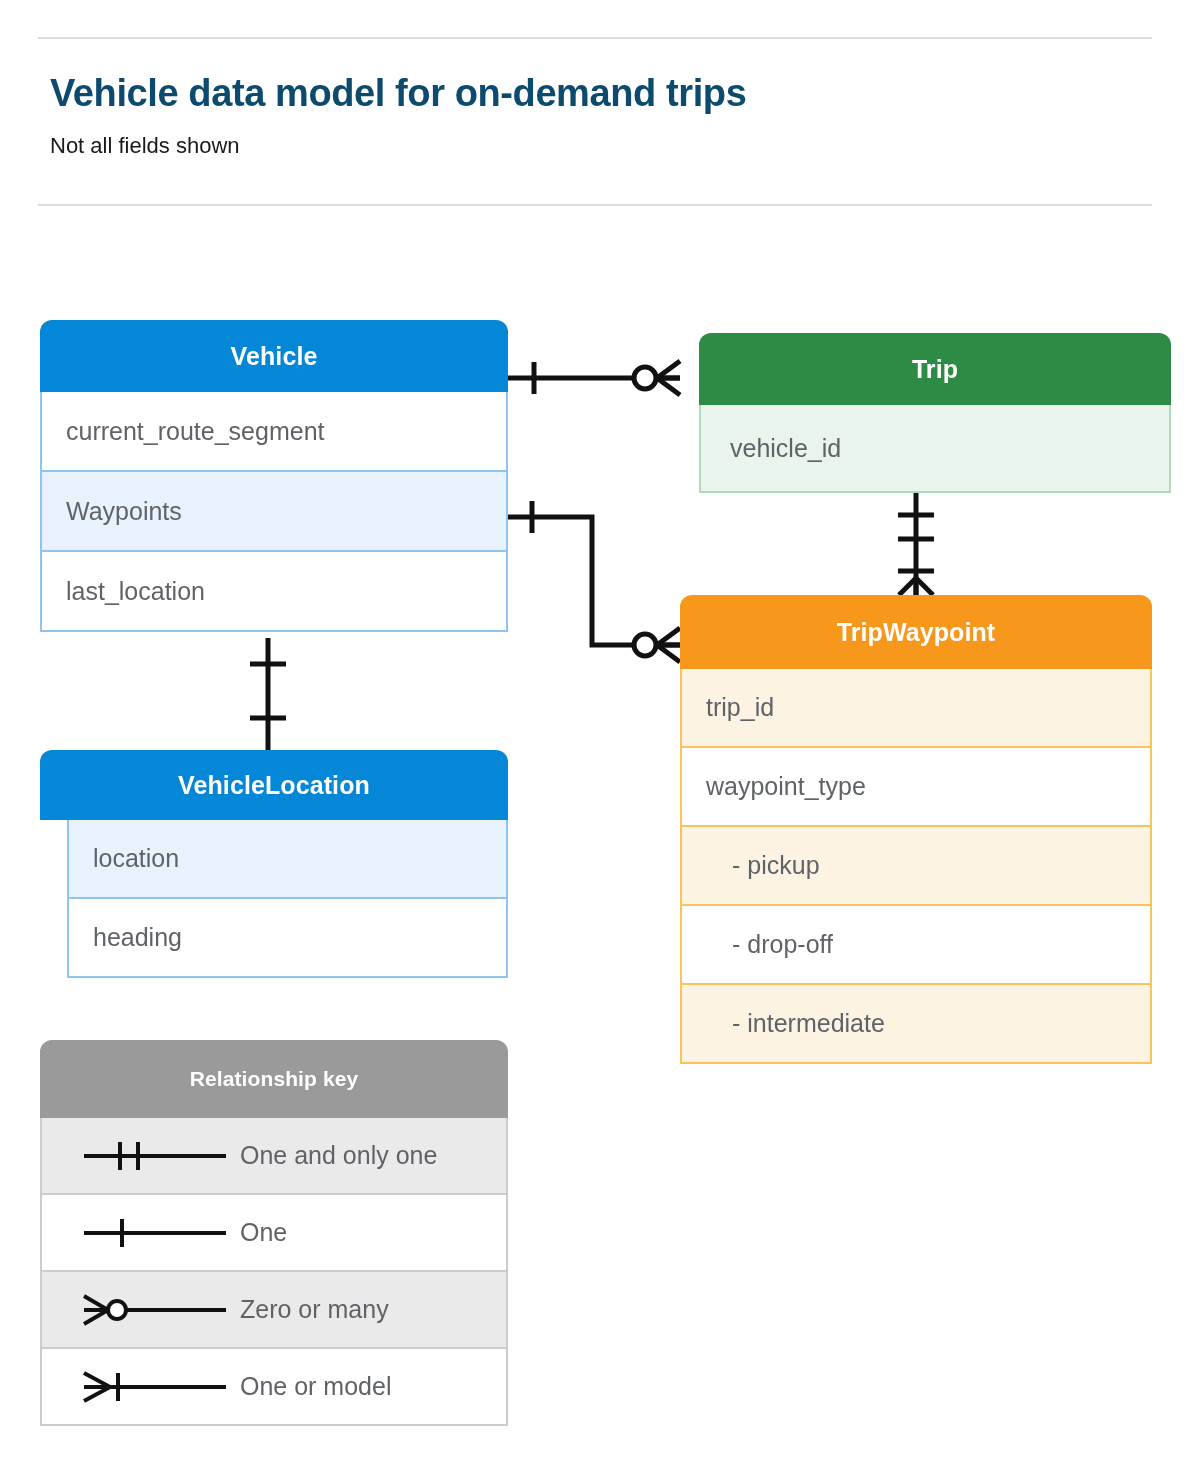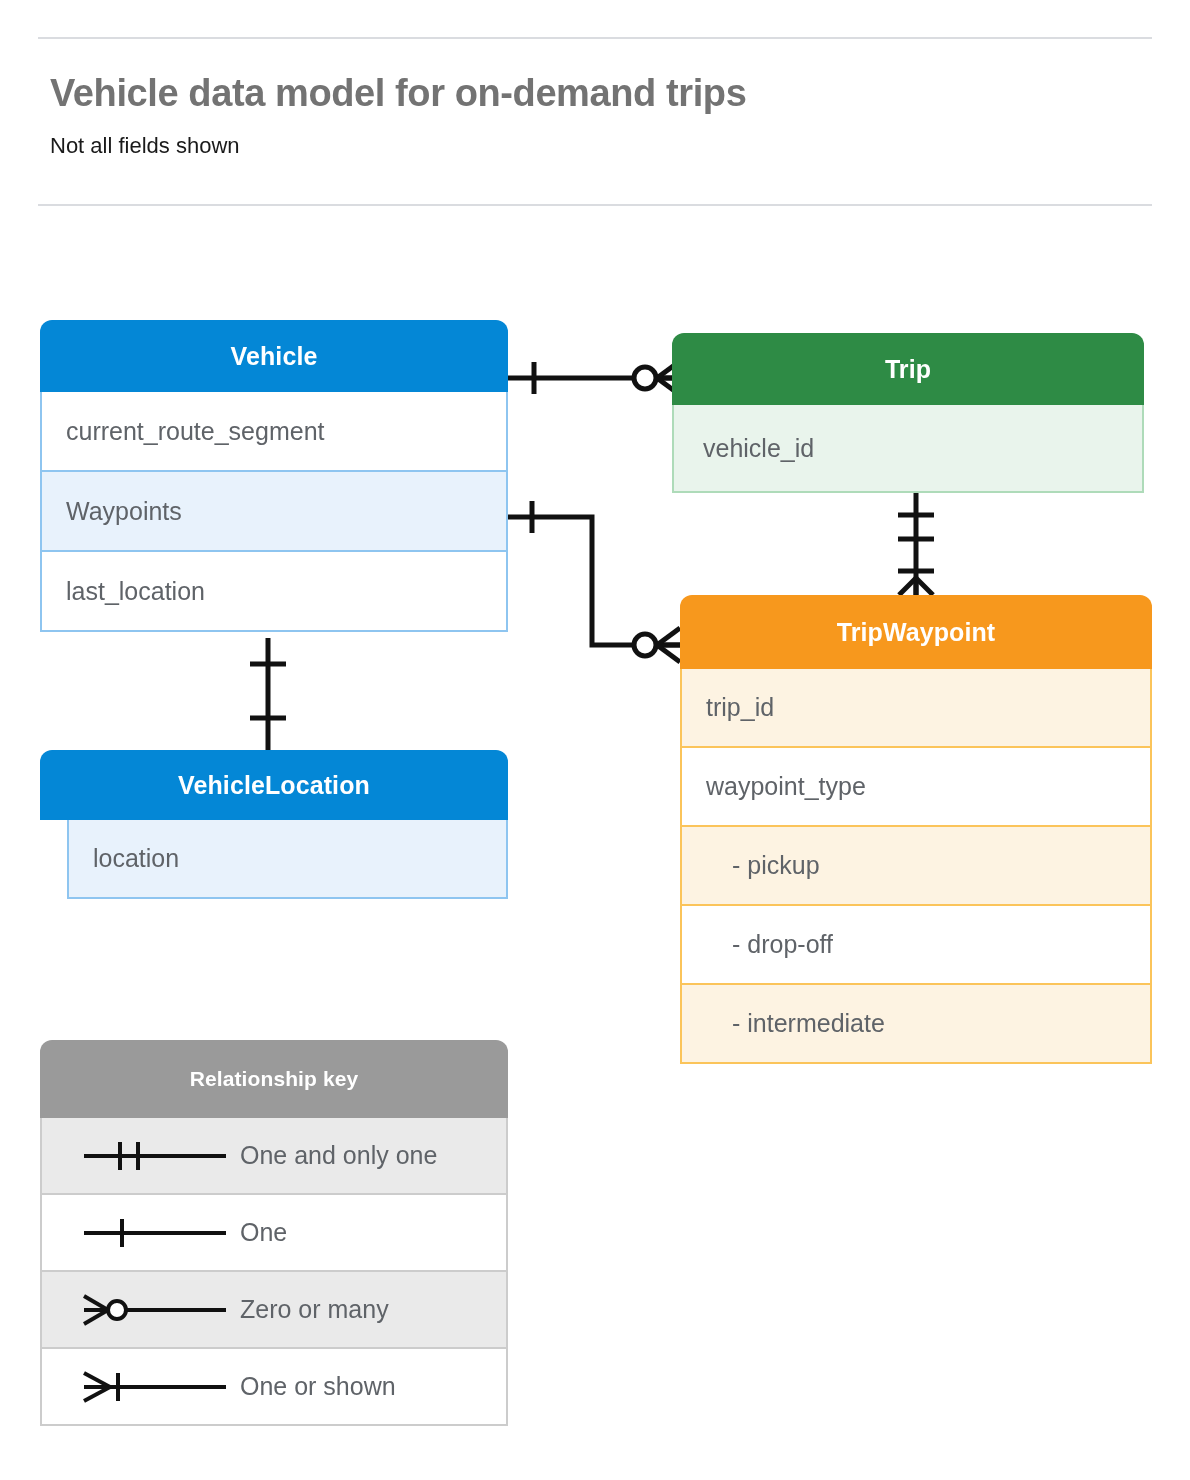--- a/index.html
+++ b/index.html
@@ -27,21 +27,21 @@
   .rule-top { top: 37px; }
   .rule-bottom { top: 204px; }
 
   .page-title {
     position: absolute;
     left: 50px;
     top: 72px;
     font-size: 38px;
     font-weight: 700;
     letter-spacing: -0.4px;
-    color: #737373;
+    color: #0c4a6e;
     white-space: nowrap;
   }
   .page-subtitle {
     position: absolute;
     left: 50px;
     top: 133px;
     font-size: 22px;
     font-weight: 400;
     color: #1a1a1a;
     white-space: nowrap;
@@ -93,21 +93,21 @@
   .t-orange .entity-row.plain { background: #ffffff; }
 
   
   .t-gray .entity-header { background: #9a9a9a; }
 
   
   #box-vehicle       { left: 40px;  top: 320px; width: 468px; }
   #box-vehicle .entity-header { height: 72px; }
   #box-vehicle .entity-row    { height: 80px; }
 
-  #box-trip          { left: 672px; top: 333px; width: 472px; }
+  #box-trip          { left: 699px; top: 333px; width: 472px; }
   #box-trip .entity-header { height: 72px; }
   #box-trip .entity-row    { height: 88px; }
 
   #box-tripwaypoint  { left: 680px; top: 595px; width: 472px; }
   #box-tripwaypoint .entity-header { height: 74px; }
   #box-tripwaypoint .entity-row    { height: 79px; }
 
   #box-vehiclelocation { left: 40px; top: 750px; width: 468px; }
   #box-vehiclelocation .entity-header { height: 70px; }
   #box-vehiclelocation .entity-row    { height: 79px; margin-left: 27px; }
@@ -211,20 +211,21 @@
   <div class="entity-row alt">trip_id</div>
   <div class="entity-row plain">waypoint_type</div>
   <div class="entity-row alt sub">-  pickup</div>
   <div class="entity-row plain sub">-  drop-off</div>
   <div class="entity-row alt sub">-  intermediate</div>
 </div>
 
 <div class="entity t-blue" id="box-vehiclelocation">
   <div class="entity-header">VehicleLocation</div>
   <div class="entity-row alt">location</div>
+  <div class="entity-row plain">heading</div>
 </div>
 
 <div class="entity t-gray" id="box-legend">
   <div class="entity-header">Relationship key</div>
 
   <div class="legend-row alt">
     <div class="legend-symbol">
       <svg width="150" height="44" viewBox="0 0 150 44" xmlns="http://www.w3.org/2000/svg">
         <g stroke="#111111" stroke-width="4" fill="none">
           <line x1="4" y1="22" x2="146" y2="22"></line>
@@ -267,15 +268,15 @@
     <div class="legend-symbol">
       <svg width="150" height="44" viewBox="0 0 150 44" xmlns="http://www.w3.org/2000/svg">
         <g stroke="#111111" stroke-width="4" fill="none">
           <line x1="4" y1="22" x2="146" y2="22"></line>
           <line x1="4" y1="8" x2="30" y2="22"></line>
           <line x1="4" y1="36" x2="30" y2="22"></line>
           <line x1="38" y1="8" x2="38" y2="36"></line>
         </g>
       </svg>
     </div>
-    <div class="legend-label">One or shown</div>
+    <div class="legend-label">One or model</div>
   </div>
 </div>
 
 </body></html>

